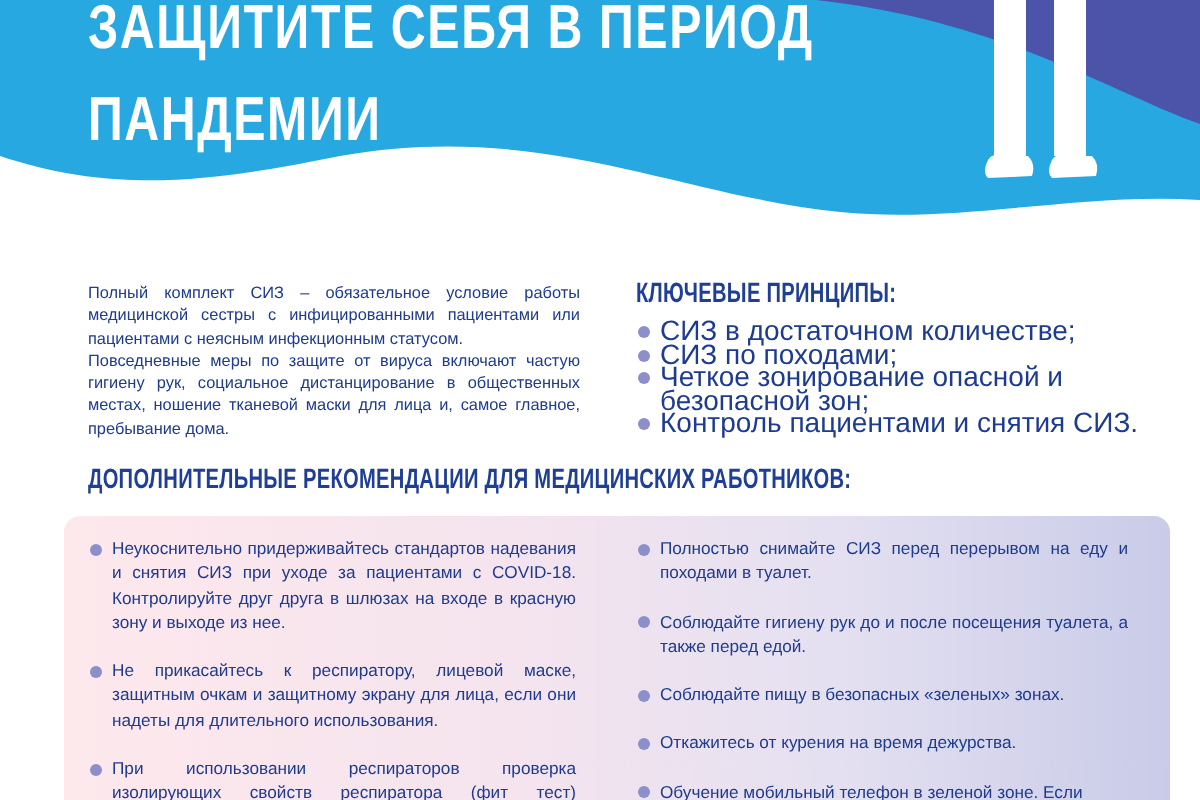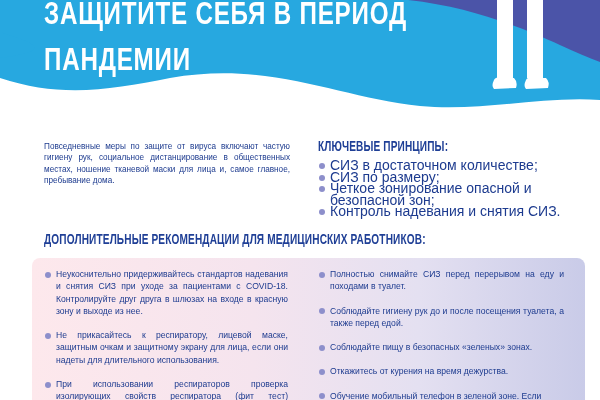--- a/index.html
+++ b/index.html
@@ -39,30 +39,31 @@
       <rect x="527" y="0" width="16" height="78"></rect>
       <path d="M494,80 Q496,76 504,78 L514,78 Q518,82 516,88 L494,89 Q491,86 494,80 Z"></path>
       <path d="M526,80 Q528,76 536,78 L546,78 Q550,82 548,88 L526,89 Q523,86 526,80 Z"></path>
     </g>
   </svg>
   <div class="title l1">ЗАЩИТИТЕ СЕБЯ В ПЕРИОД</div>
   <div class="title l2">ПАНДЕМИИ</div>
 </div>
 
 <div class="intro">
+  <p>Полный комплект СИЗ – обязательное условие работы медицинской сестры с инфицированными пациентами или пациентами с неясным инфекционным статусом.</p>
   <p>Повседневные меры по защите от вируса включают частую гигиену рук, социальное дистанцирование в общественных местах, ношение тканевой маски для лица и, самое главное, пребывание дома.</p>
 </div>
 
 <div class="principles">
   <div class="h2">КЛЮЧЕВЫЕ ПРИНЦИПЫ:</div>
   <ul>
     <li><span class="bullet"></span><span>СИЗ в достаточном количестве;</span></li>
-    <li><span class="bullet"></span><span>СИЗ по размеру;</span></li>
+    <li><span class="bullet"></span><span>СИЗ по походами;</span></li>
     <li><span class="bullet"></span><span>Четкое зонирование опасной и безопасной зон;</span></li>
-    <li><span class="bullet"></span><span>Контроль надевания и снятия СИЗ.</span></li>
+    <li><span class="bullet"></span><span>Контроль пациентами и снятия СИЗ.</span></li>
   </ul>
 </div>
 
 <div class="h2 recs-title">ДОПОЛНИТЕЛЬНЫЕ РЕКОМЕНДАЦИИ ДЛЯ МЕДИЦИНСКИХ РАБОТНИКОВ:</div>
 
 <div class="panel"></div>
 
 <div class="col left">
   <div class="item"><span class="bullet"></span><span>Неукоснительно придерживайтесь стандартов надевания и снятия СИЗ при уходе за пациентами с COVID-18. Контролируйте друг друга в шлюзах на входе в красную зону и выходе из нее.</span></div>
   <div class="item"><span class="bullet"></span><span>Не прикасайтесь к респиратору, лицевой маске, защитным очкам и защитному экрану для лица, если они надеты для длительного использования.</span></div>

